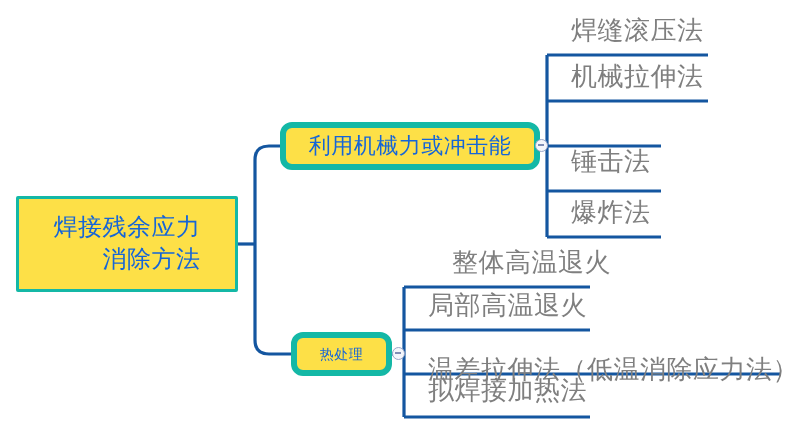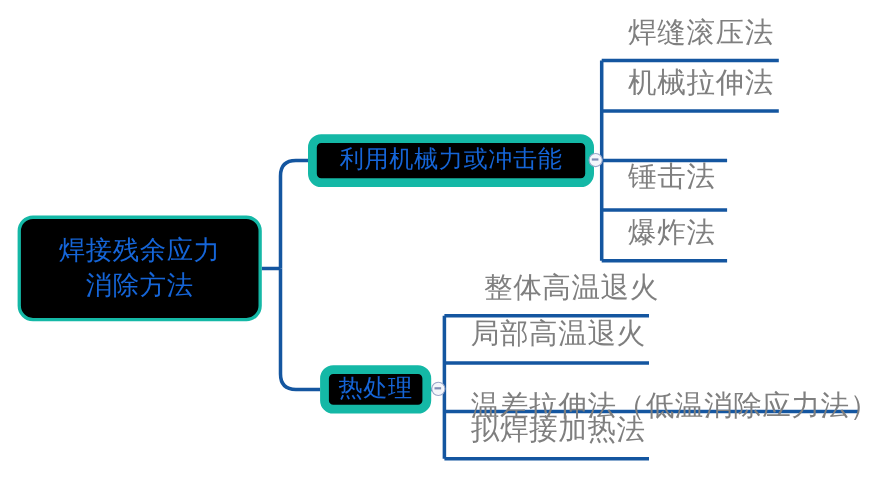--- a/index.html
+++ b/index.html
@@ -24,55 +24,56 @@
     top: 0;
     width: 796px;
     height: 434px;
     pointer-events: none;
   }
 
   
   .node-box {
     position: absolute;
     box-sizing: border-box;
-    background: #000000;
-    border: 8px solid #14b8a6;
+    background: #fde047;
+    border: 6px solid #14b8a6;
     border-radius: 12px;
     color: #1565d8;
     display: flex;
     align-items: center;
     justify-content: center;
     text-align: center;
     line-height: 1.32;
     letter-spacing: 0.5px;
     white-space: pre-line;
     z-index: 3;
   }
   .node-root {
     left: 16px;
     top: 196px;
     width: 222px;
     height: 96px;
     font-size: 24px;
-    border-radius: 14px;
+    border-radius: 2px;
     border-width: 3px;
+    text-align: right;
   }
   .node-branch-1 {
     left: 280px;
     top: 122px;
     width: 260px;
     height: 48px;
     font-size: 22px;
   }
   .node-branch-2 {
     left: 291px;
     top: 332px;
     width: 101px;
     height: 44px;
-    font-size: 22px;
+    font-size: 14px;
   }
 
   
   .leaf {
     position: absolute;
     color: #7f7f7f;
     font-size: 26px;
     line-height: 1;
     white-space: nowrap;
     letter-spacing: 0.5px;
@@ -156,24 +157,24 @@
   <div class="leaf" style="left: 559px; top: 108px; margin-top: 40px;">
     <span class="leaf-label">锤击法</span>
   </div>
   <div class="leaf" style="left: 559px; top: 199px; text-align: right;">
     <span class="leaf-label">爆炸法</span>
   </div>
 
   <div class="node-box node-branch-2">热处理</div>
   <div class="collapse-toggle" style="left: 392px; top: 347px;"></div>
 
-  <div class="leaf" style="left: 428px; top: 249px;">
+  <div class="leaf" style="left: 440px; top: 249px;">
     <span class="leaf-label">整体高温退火</span>
   </div>
-  <div class="leaf" style="left: 416px; top: 292px; font-family: Liberation Mono, monospace;">
+  <div class="leaf" style="left: 416px; top: 292px;">
     <span class="leaf-label">局部高温退火</span>
   </div>
   <div class="leaf" style="left: 416px; top: 356px;">
     <span class="leaf-label">温差拉伸法（低温消除应力法）</span>
   </div>
   <div class="leaf" style="left: 416px; top: 379px; font-family: Liberation Mono, monospace;">
     <span class="leaf-label">拟焊接加热法</span>
   </div>
 
 </div>

